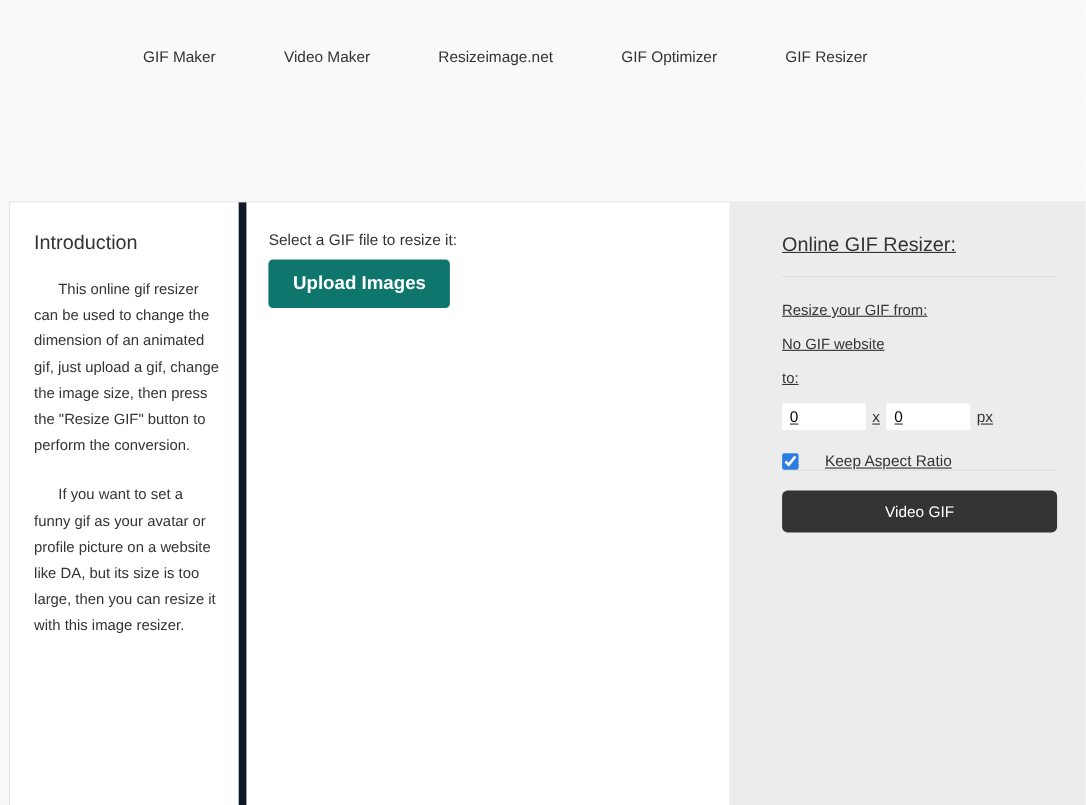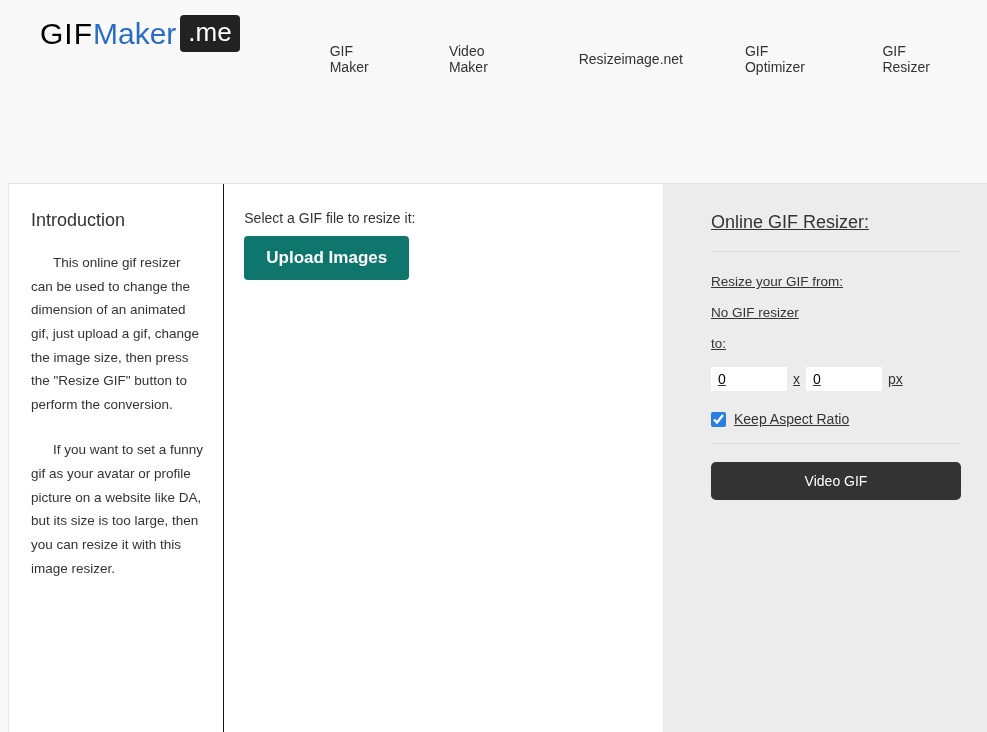--- a/index.html
+++ b/index.html
@@ -52,21 +52,21 @@
       display: flex;
       background: #fff;
       border-top: 1px solid #e5e5e5;
       border-left: 1px solid #e5e5e5;
       margin-left: 8px;
       height: 549px;
     }
     .left-col {
       width: 218px;
       padding: 26px 18px 20px 22px;
-      border-right: 1px solid #0f172a;
+      border-right: 7px solid #0f172a;
     }
     .left-col h2 {
       font-size: 18px;
       font-weight: 400;
       margin-bottom: 20px;
     }
     .left-col p {
       font-size: 13.5px;
       line-height: 1.75;
       margin-bottom: 22px;
@@ -121,23 +121,23 @@
       width: 76px;
       height: 24px;
       border: 1px solid #fff;
       background: #fff;
       padding: 2px 6px;
       font-size: 14px;
     }
     .aspect-row {
       display: flex;
       align-items: center;
-      gap: 8px;
+      gap: 24px;
       font-size: 14px;
-      padding-bottom: 16px;
+      padding-bottom: 0;
       border-bottom: 1px solid #ddd;
       margin-bottom: 18px;
     }
     .aspect-row input[type="checkbox"] {
       width: 15px;
       height: 15px;
       accent-color: #2a7de1;
     }
     .resize-btn {
       width: 100%;
@@ -147,25 +147,20 @@
       border-radius: 5px;
       padding: 11px 0;
       font-size: 14px;
       cursor: pointer;
     }
   </style>
 </head>
 <body>
 
 <div class="header">
-  <div class="logo">
-    <span class="gif">GIF</span>
-      <span class="maker">Maker</span>
-    <span class="me-badge">.me</span>
-  </div>
   <nav class="nav">
     <a href="#">GIF Maker</a>
     <a href="#">Video Maker</a>
     <a href="#">Resizeimage.net</a>
     <a href="#">GIF Optimizer</a>
     <a href="#">GIF Resizer</a>
   </nav>
 </div>
 
 <div class="main">
@@ -177,21 +172,21 @@
 
   <div class="middle-col">
     <div class="select-label">Select a GIF file to resize it:</div>
     <button class="upload-btn">Upload Images</button>
   </div>
 
   <div class="right-col">
     <div class="right-inner">
       <h3>Online GIF Resizer:</h3>
       <div class="form-text">Resize your GIF from:</div>
-      <div class="form-text">No GIF resizer</div>
+      <div class="form-text">No GIF website</div>
       <div class="form-text">to:</div>
       <div class="dim-row">
         <input class="dim-input" type="text" value="0" style="">
         <span>x</span>
         <input class="dim-input" type="text" value="0" style="">
         <span>px</span>
       </div>
       <label class="aspect-row">
         <input type="checkbox" checked="" style="">
         <span>Keep Aspect Ratio</span>

